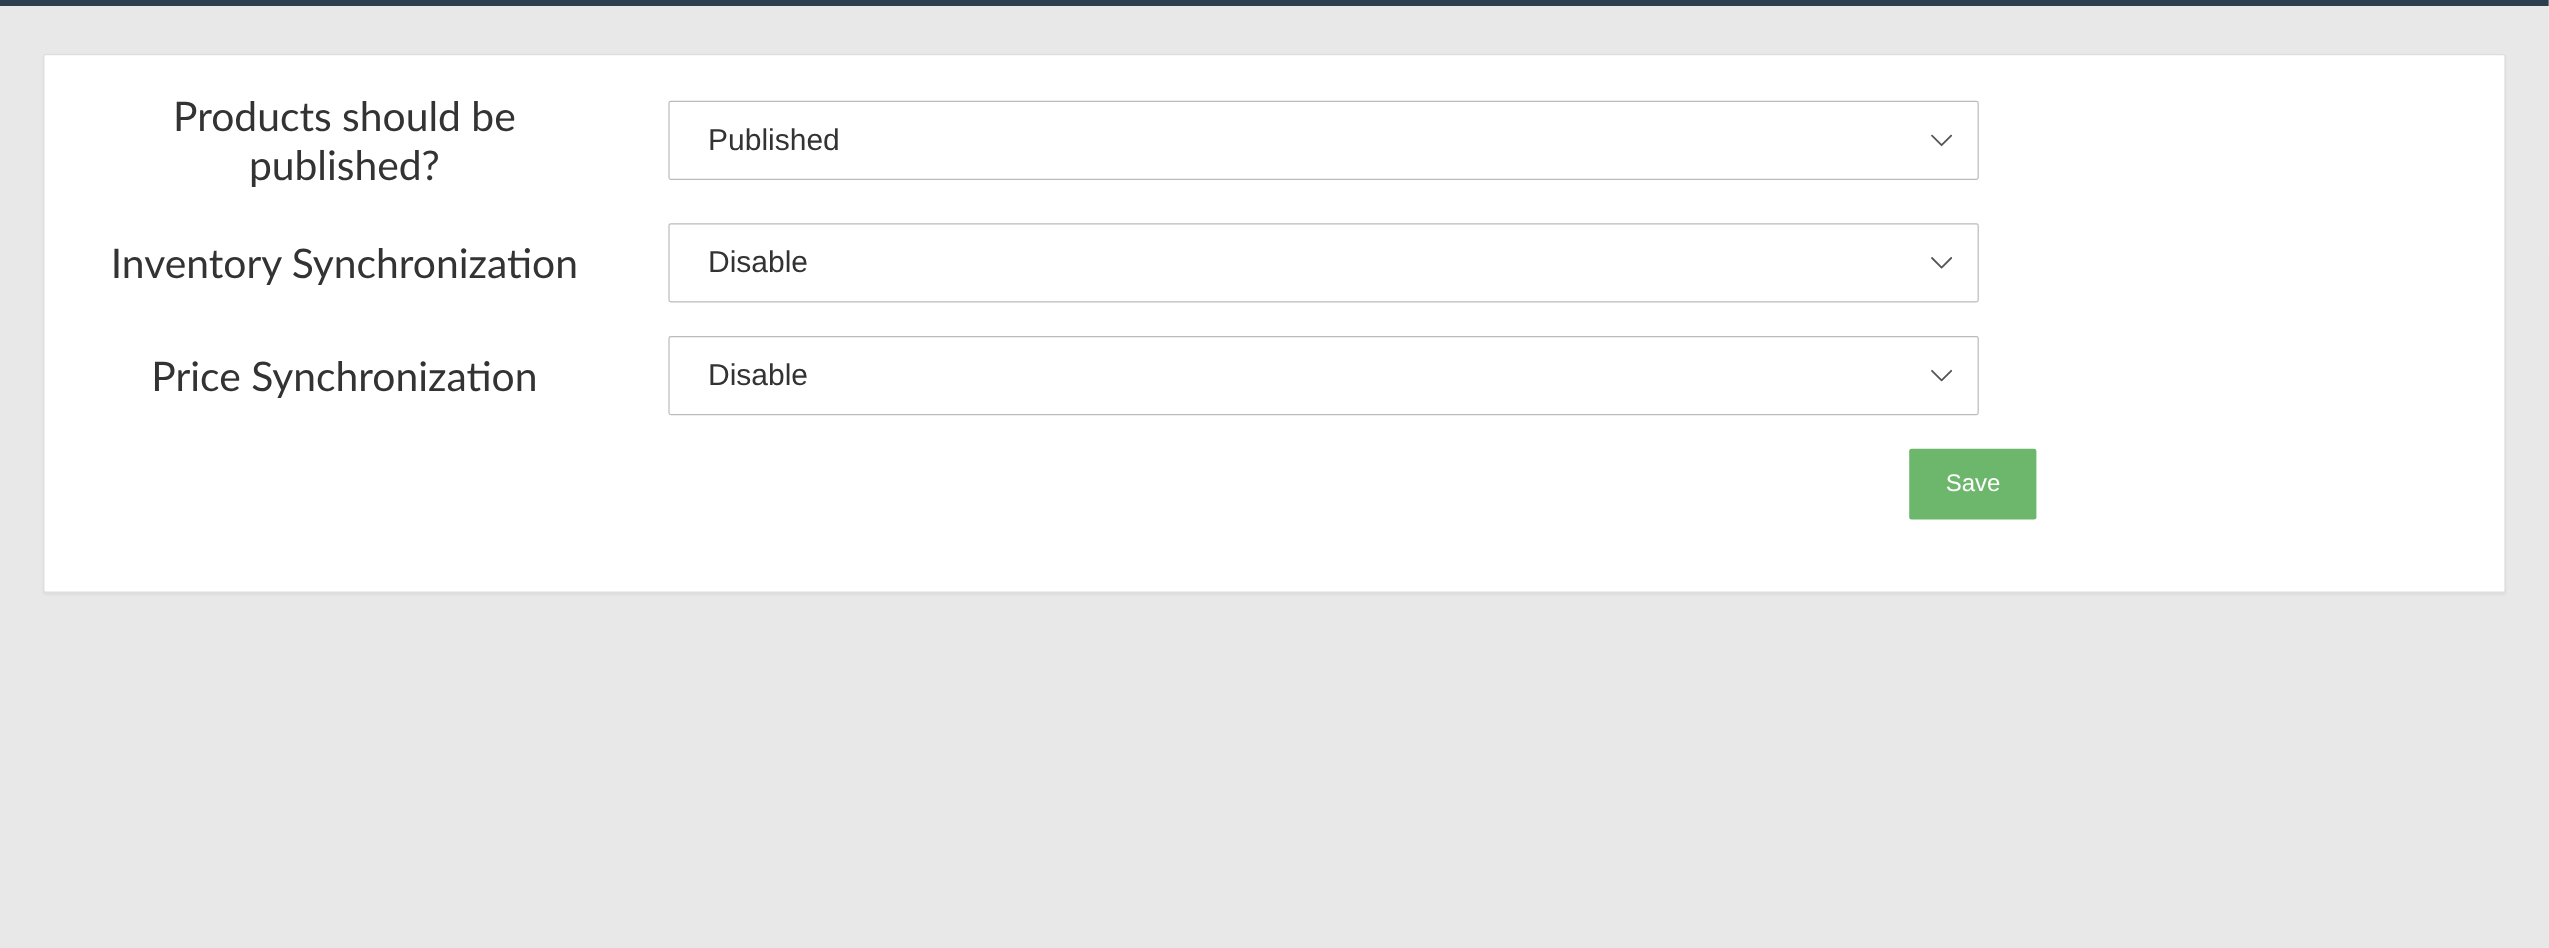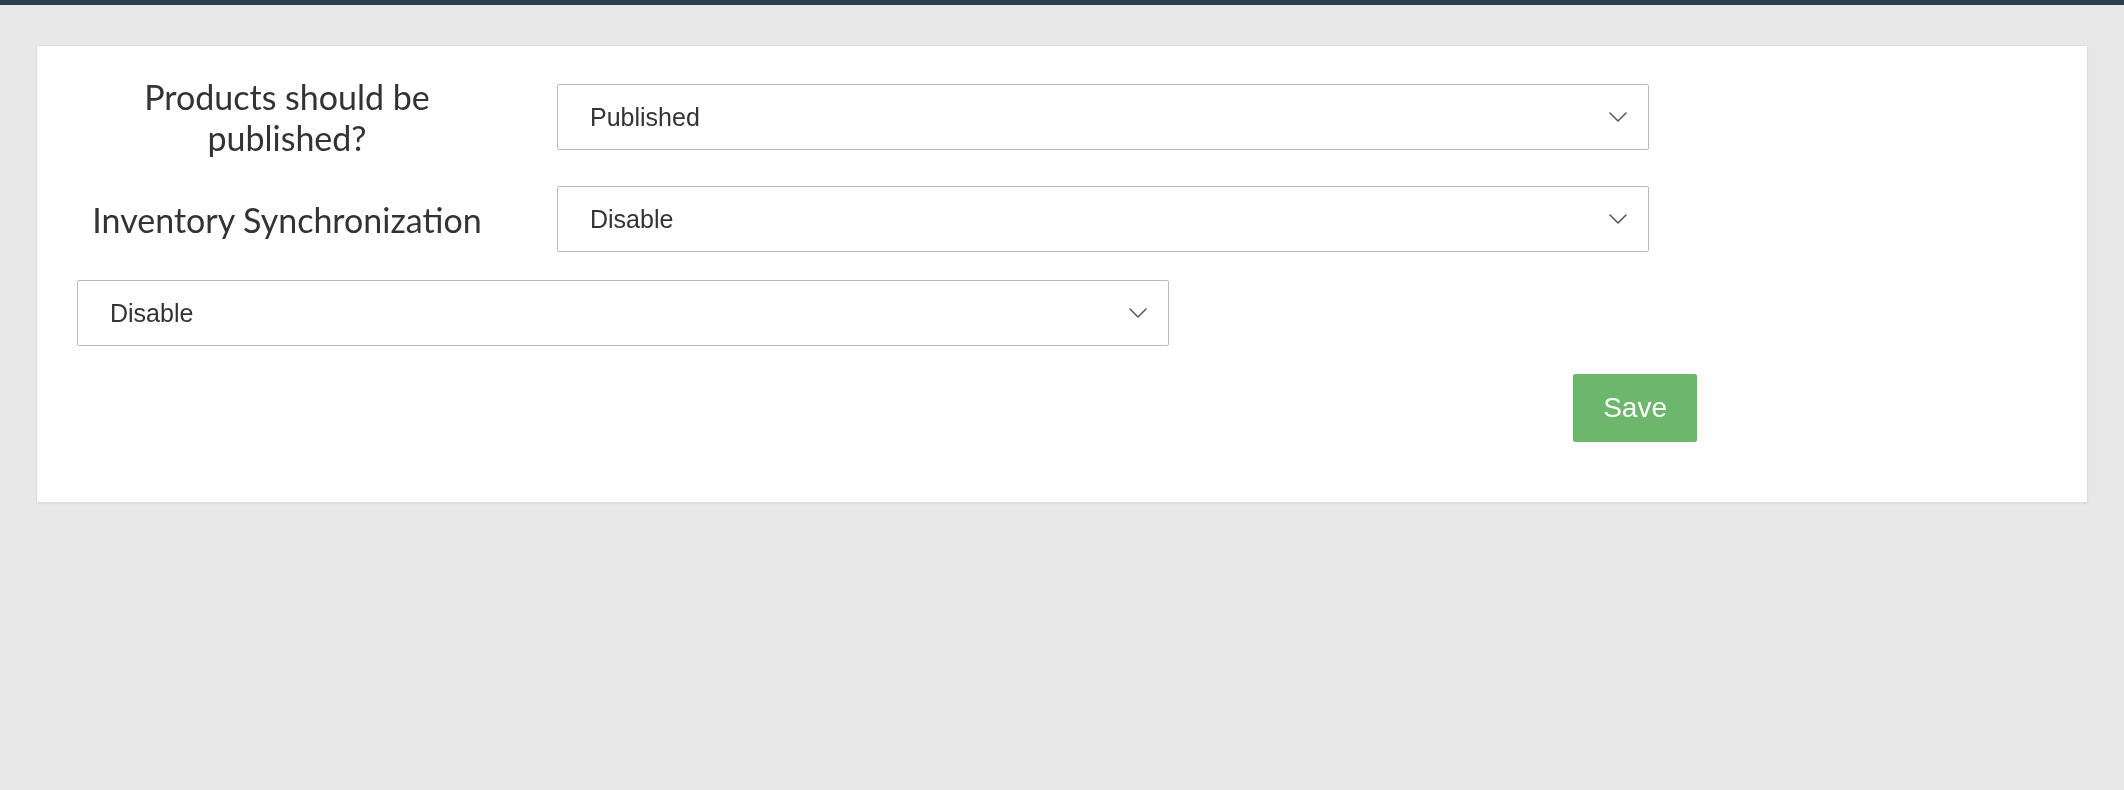--- a/index.html
+++ b/index.html
@@ -65,21 +65,21 @@
     .button-row {
       display: flex;
       margin-left: 480px;
       width: 1140px;
       justify-content: flex-end;
     }
     .save-btn {
       background: #6db76d;
       color: #fff;
       border: none;
-      font-size: 28px;
+      font-size: 20px;
       padding: 18px 30px;
       cursor: pointer;
       border-radius: 2px;
     }
   </style>
 </head>
 <body>
 
 <div class="top-border"></div>
 
@@ -107,20 +107,21 @@
       </select>
       <span class="chevron">
         <svg width="18" height="12" viewBox="0 0 18 12">
             <path d="M1 2 L9 10 L17 2" stroke="#555" stroke-width="1.5" fill="none" stroke-linecap="round" stroke-linejoin="round"></path>
           </svg>
       </span>
     </div>
   </div>
 
   <div class="form-row">
+    <label class="form-label">Price Synchronization</label>
     <div class="select-wrap">
       <select class="select">
         <option>Disable</option>
       </select>
       <span class="chevron">
         <svg width="18" height="12" viewBox="0 0 18 12">
             <path d="M1 2 L9 10 L17 2" stroke="#555" stroke-width="1.5" fill="none" stroke-linecap="round" stroke-linejoin="round"></path>
           </svg>
       </span>
     </div>

